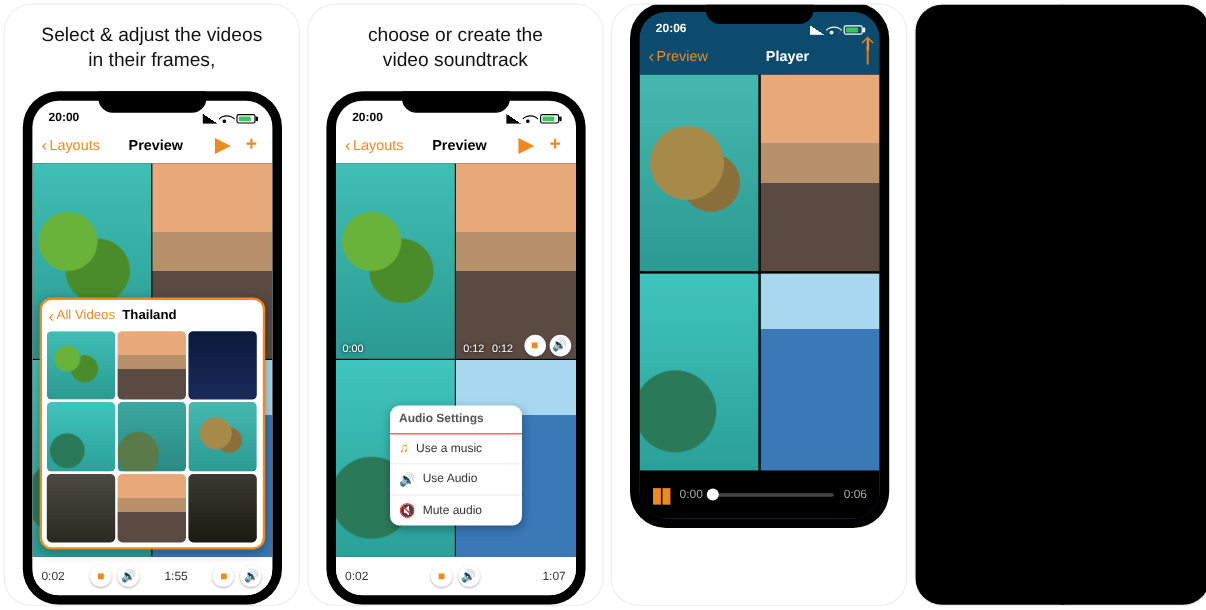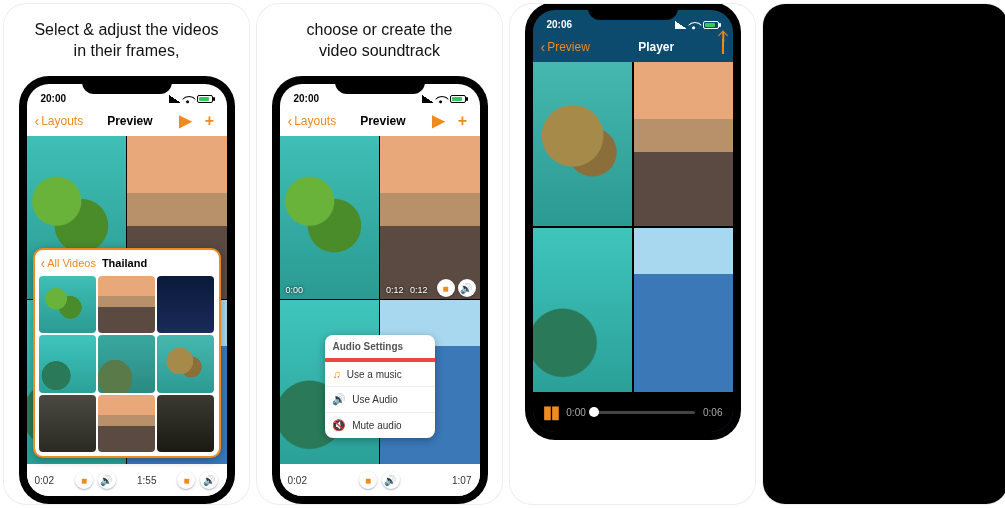--- a/index.html
+++ b/index.html
@@ -168,21 +168,21 @@
   .picker-grid{flex:1;display:grid;grid-template-columns:repeat(3,1fr);grid-template-rows:repeat(3,1fr);gap:2px;padding:0 4px 4px;}
   .thumb{border-radius:4px;}
 
   
   .popover{
     position:absolute; left:50%; transform:translateX(-50%); bottom:58px;
     width:110px; background:#fff; border-radius:8px;
     box-shadow:0 2px 8px rgba(0,0,0,0.3); overflow:hidden; font-size:10px;
   }
   .popover::after{content:"";position:absolute;bottom:-6px;left:50%;transform:translateX(-50%);width:0;height:0;border-left:6px solid transparent;border-right:6px solid transparent;border-top:6px solid #fff;}
-  .pop-head{padding:6px 8px;font-weight:600;color:#555;border-bottom:4px solid #ef4444;}
+  .pop-head{padding:6px 8px;font-weight:600;color:#555;border-bottom:1px solid #ef4444;}
   .pop-item{padding:6px 8px;display:flex;align-items:center;gap:6px;border-bottom:1px solid #eee;color:#333;}
   .pop-item:last-child{border-bottom:none;}
   .pop-ico{color:#ef8a1f;font-size:11px;}
 
   
   .player-bar{
     height:40px;background:#000;display:flex;align-items:center;padding:0 10px;gap:8px;color:#ef8a1f;
   }
   .play-ico{font-size:18px;letter-spacing:-2px;}
   .track{flex:1;height:3px;background:#444;border-radius:2px;position:relative;}

